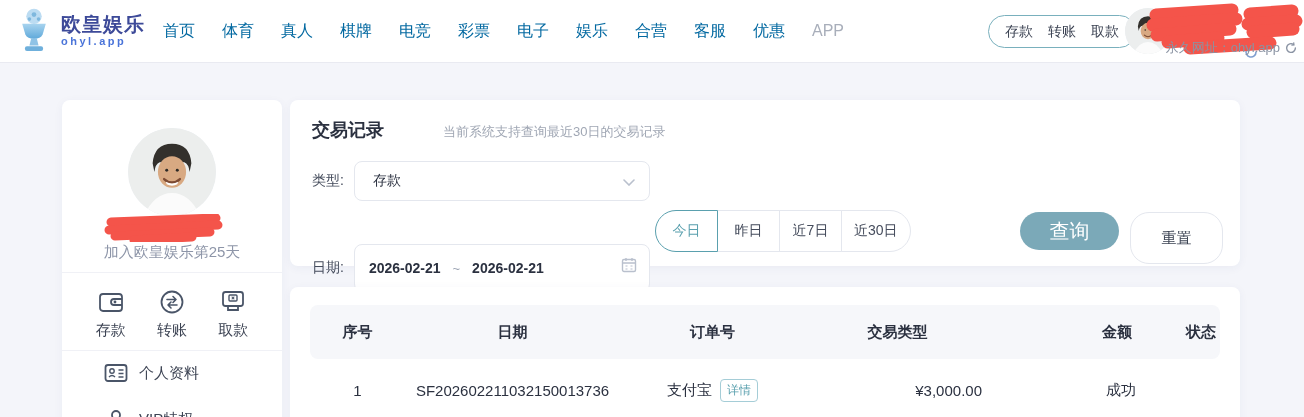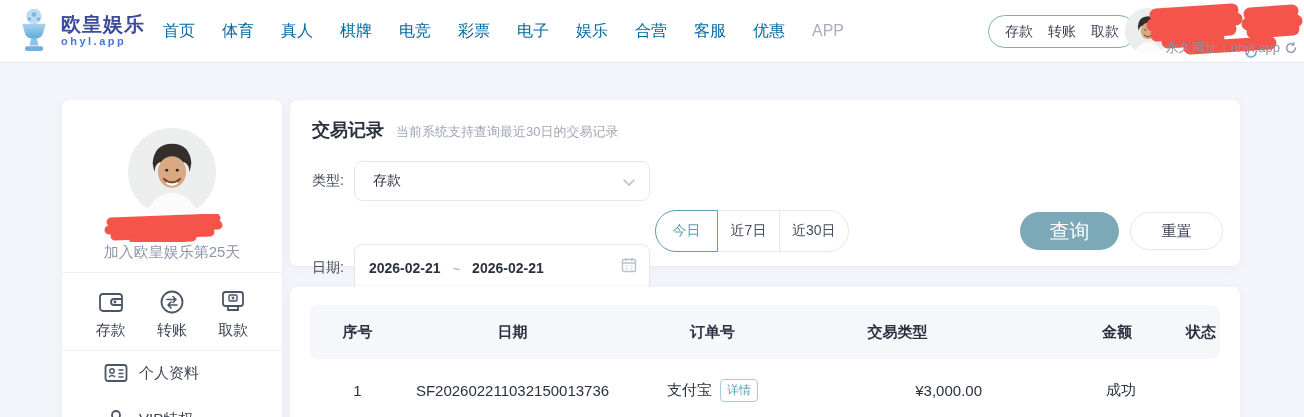--- a/index.html
+++ b/index.html
@@ -62,21 +62,21 @@
   .qa-label { font-size:15px; color:#3c4353; }
   .side-div2 { position:absolute; left:0; top:250px; width:100%; height:1px; background:#f0f1f6; }
   .side-menu-item { position:absolute; left:42px; display:flex; align-items:center; gap:11px; cursor:pointer; }
   .side-menu-item .lbl { font-size:15px; color:#3c4353; }
   
   .card { position:absolute; background:#fff; border-radius:8px; box-shadow:0 2px 10px rgba(40,60,120,.05); }
   .filter-card { left:290px; top:100px; width:950px; height:166px; }
   .table-card  { left:290px; top:287px; width:950px; height:200px; }
   .title-row { position:absolute; left:22px; top:18px; display:flex; align-items:baseline; gap:12px; }
   .page-title { font-size:18px; font-weight:700; color:#2b3140; }
-  .page-subtitle { font-size:13px; color:#a0a7b4; }
+  .page-subtitle { font-size:13px; color:#a0a7b4;margin-left:47px; }
   .f-label { font-size:14px; color:#454c5c; }
   .type-row { position:absolute; left:22px; top:61px; display:flex; align-items:center; gap:10px; }
   .select-box {
     position:relative; width:296px; height:40px;
     border:1px solid #e4e7ee; border-radius:8px; background:#fff;
     display:flex; align-items:center; padding:0 18px; cursor:pointer;
   }
   .select-box .val { font-size:14px; color:#2b3140; }
   .select-box .chev { position:absolute; right:14px; top:17px; }
   .date-row { position:absolute; left:22px; top:111px; display:flex; align-items:center; gap:10px;margin-top:33px; }
@@ -98,21 +98,21 @@
   .seg:first-child { border-radius:21px 0 0 21px; margin-left:0; }
   .seg:last-child { border-radius:0 21px 21px 0; }
   .seg.active { border-color:#5aa0ae; color:#5aa0ae; z-index:2; }
   .btn-search {
     position:absolute; left:730px; top:112px; width:99px; height:38px;
     background:#7ba9b8; border:none; border-radius:19px;
     color:#fff; font-size:20px; cursor:pointer;
     font-family:"Liberation Sans",sans-serif;
   }
   .btn-reset {
-    position:absolute; left:840px; top:112px; width:93px; height:38px;
+    position:absolute; left:840px; top:112px; width:93px; height:52px;
     background:#fff; border:1px solid #e4e7ee; border-radius:19px;
     color:#3c4353; font-size:15px; cursor:pointer;
     font-family:"Liberation Sans",sans-serif;
   }
   
   .tbl { position:absolute; left:20px; top:18px; width:910px; }
   .tbl-row {
     display:grid; grid-template-columns:95px 215px 185px 185px 150px 80px;
     align-items:center;
   }
@@ -344,20 +344,21 @@
           <rect x="1.5" y="2.5" width="13" height="12" rx="1.5" stroke="#b9c0cd" stroke-width="1.4" fill="none"></rect>
           <path d="M1.5 6 h13 M5 1 v3 M11 1 v3" stroke="#b9c0cd" stroke-width="1.4"></path>
           <path d="M4.5 9 h2 M9.5 9 h2 M4.5 12 h2 M9.5 12 h2" stroke="#b9c0cd" stroke-width="1.2"></path>
         </svg>
       </span>
     </div>
   </div>
 
   <div class="segs">
     <div class="seg active">今日</div>
+    <div class="seg">昨日</div>
     <div class="seg">近7日</div>
     <div class="seg">近30日</div>
   </div>
 
   <button class="btn-search">查询</button>
   <button class="btn-reset">重置</button>
 </section>
 
 <section class="card table-card">
   <div class="tbl">

